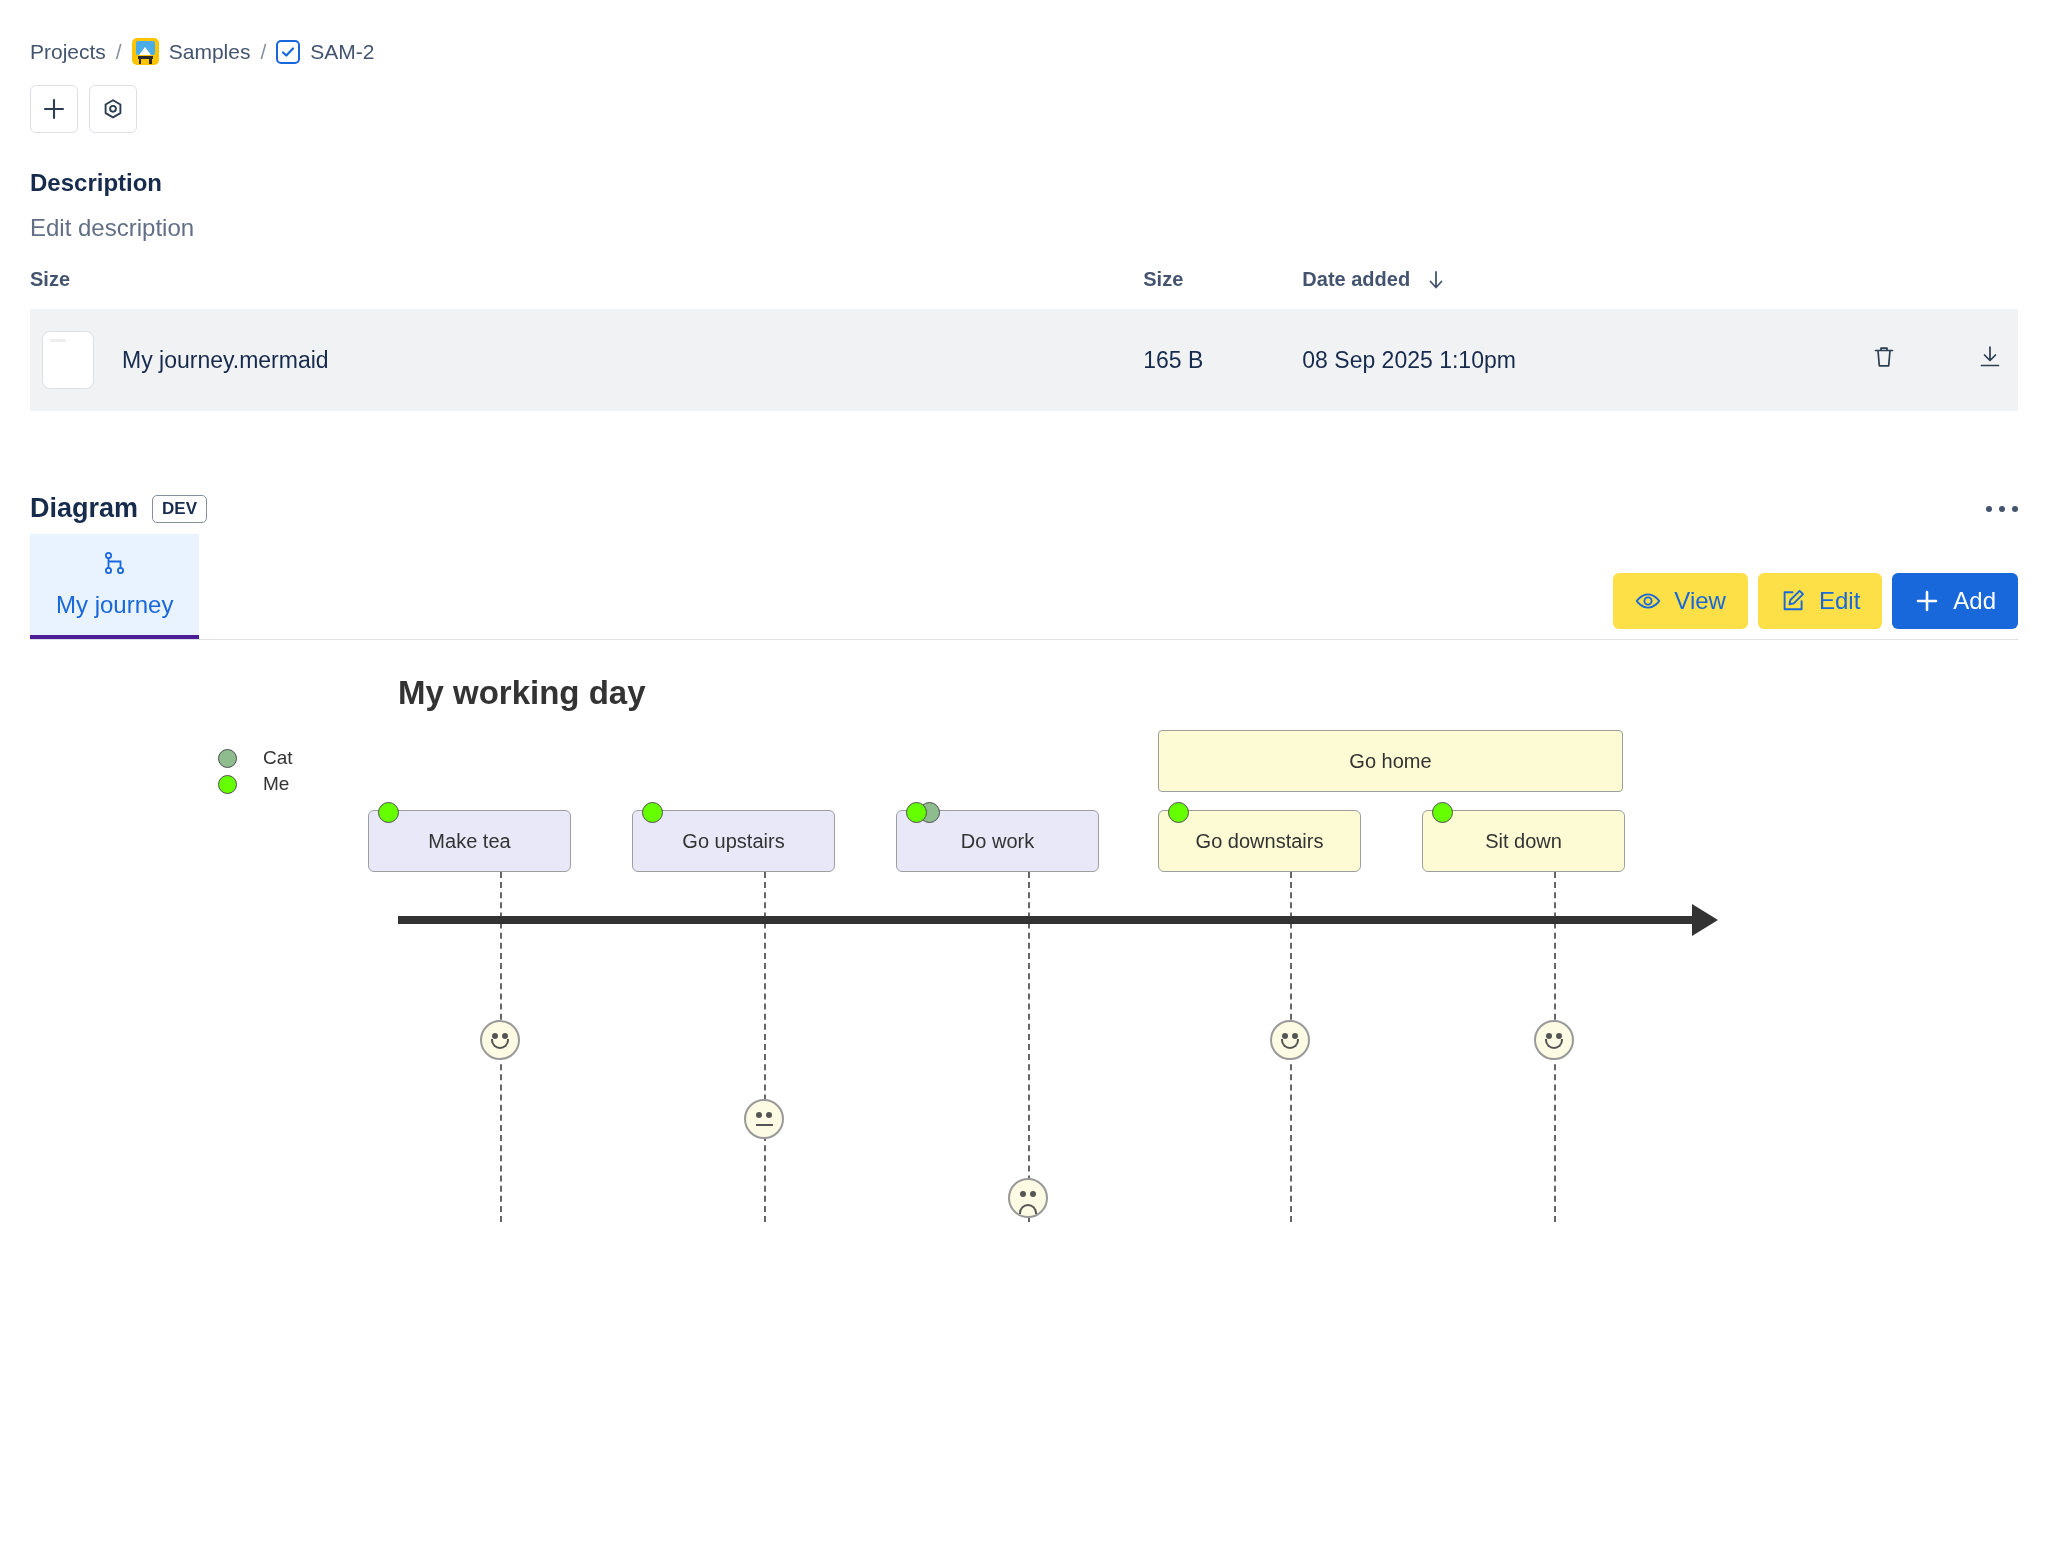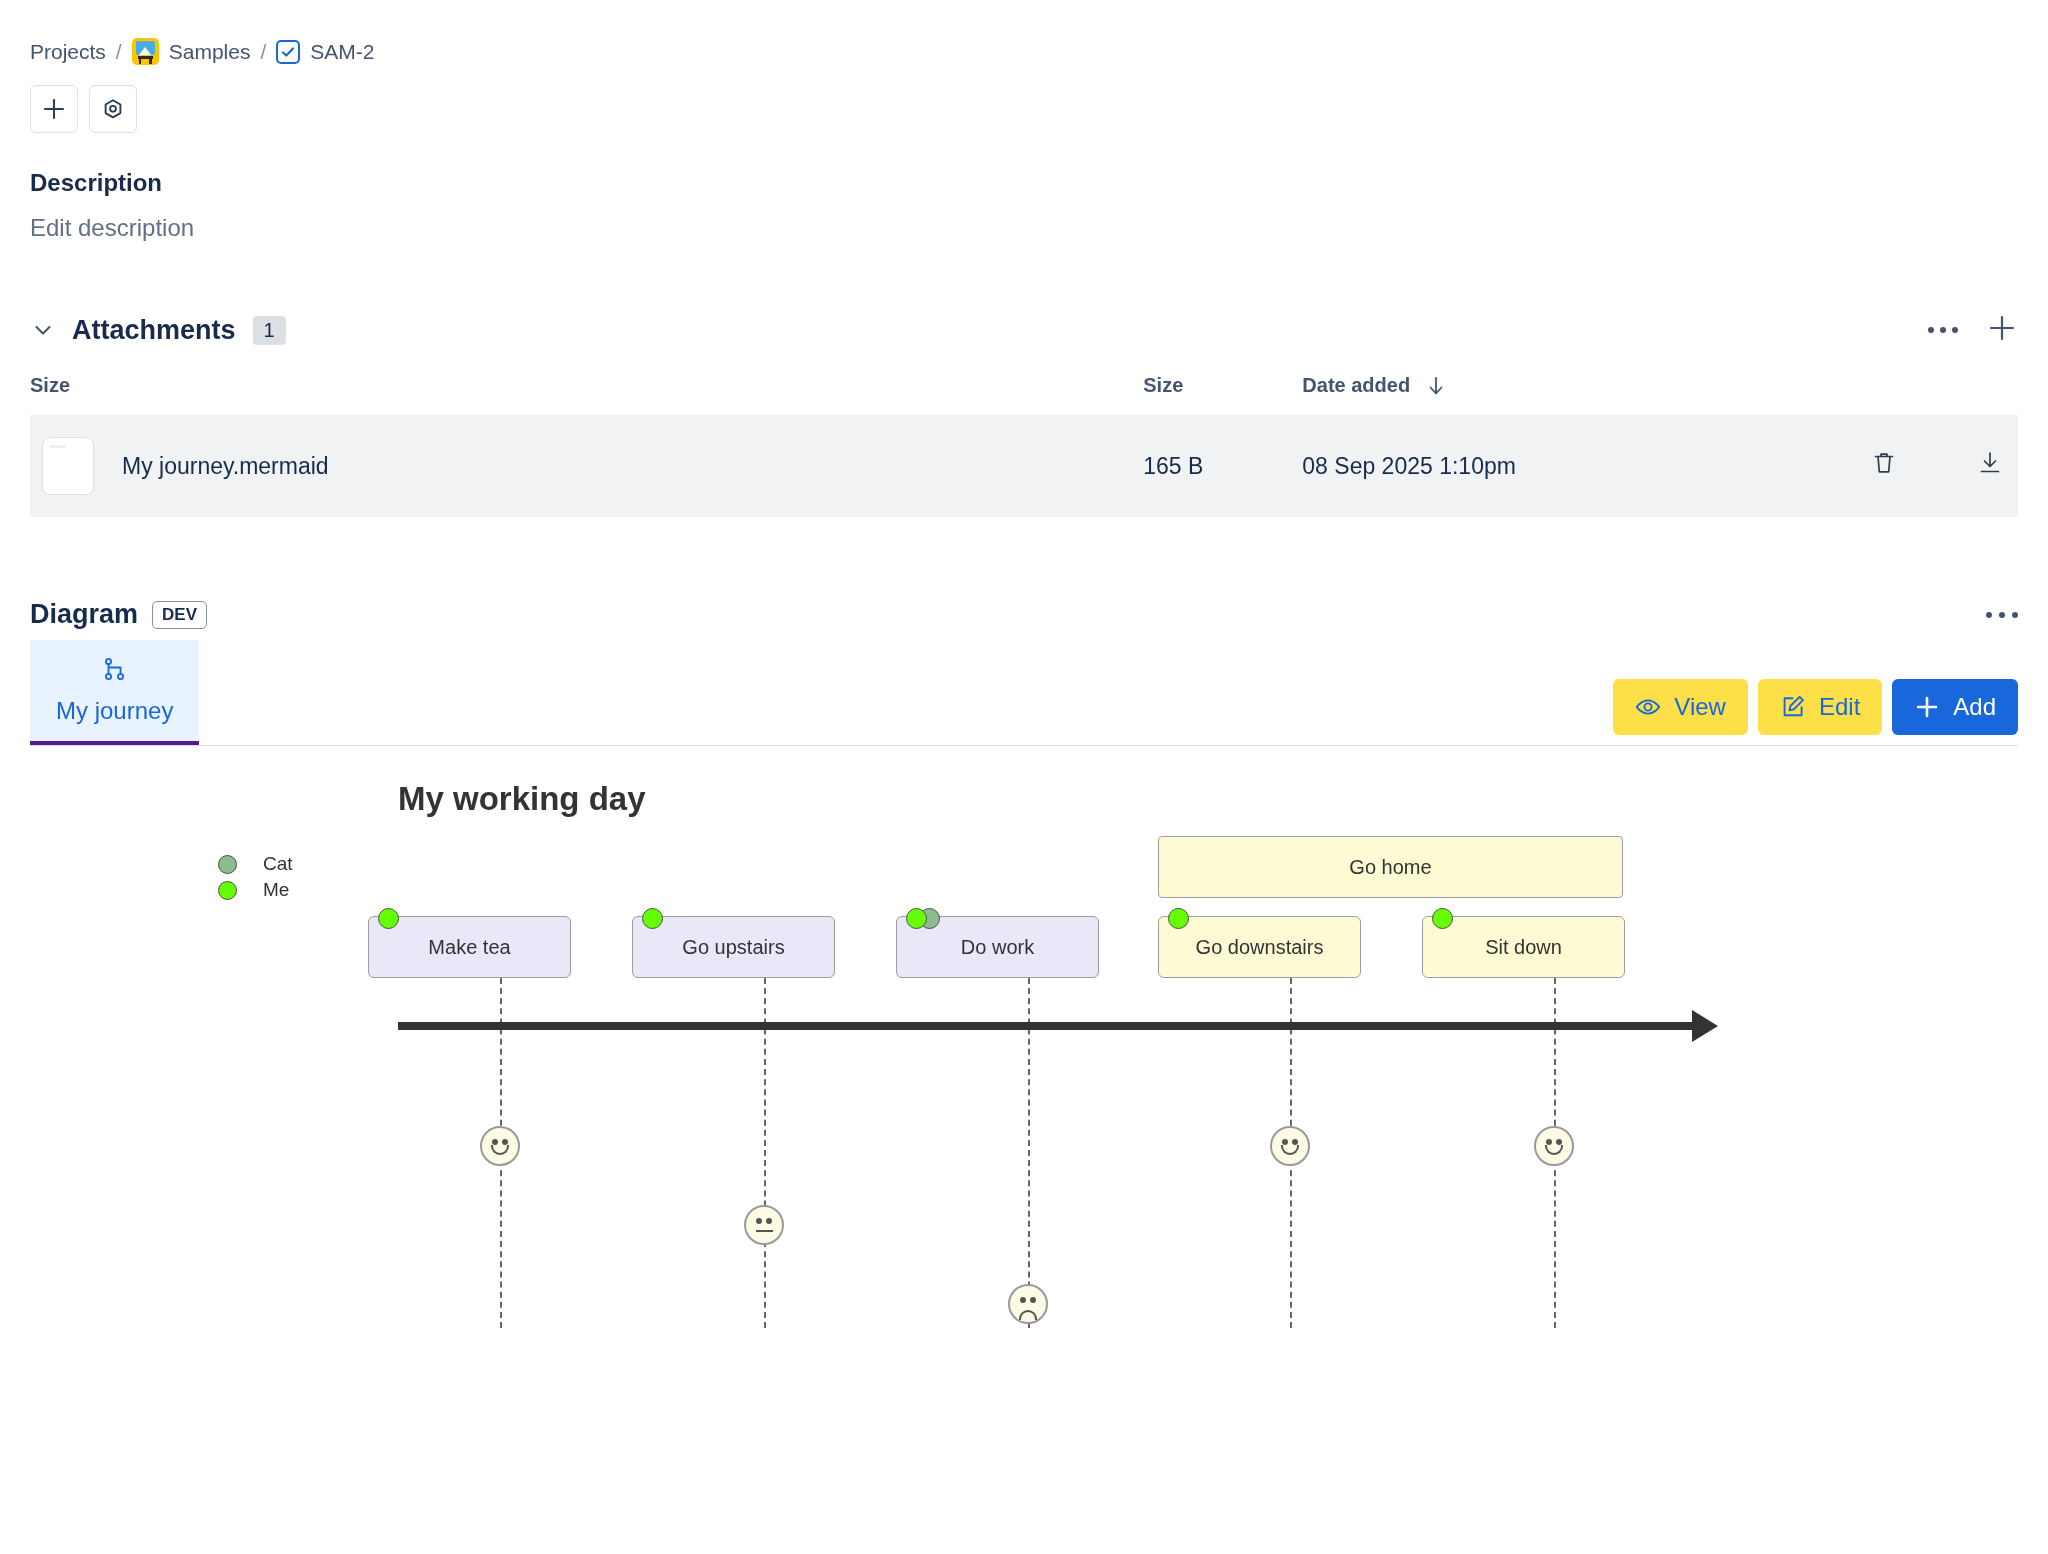--- a/index.html
+++ b/index.html
@@ -228,41 +228,20 @@
       <svg width="26" height="26" viewBox="0 0 26 26">
         <path d="M13 4.2 L20.4 8.5 L20.4 17.1 L13 21.4 L5.6 17.1 L5.6 8.5 Z" stroke="#2c3e50" stroke-width="1.9" fill="none" stroke-linejoin="round"></path>
         <circle cx="13" cy="12.8" r="2.9" stroke="#2c3e50" stroke-width="1.9" fill="none"></circle>
       </svg>
     </div>
   </div>
 
   <div class="section-label">Description</div>
   <div class="desc-placeholder">Edit description</div>
 
-  <div class="attach-head">
-    <span class="chev">
-      <svg width="22" height="22" viewBox="0 0 22 22">
-          <path d="M4.5 8 L11 14.5 L17.5 8" stroke="#44546f" stroke-width="2.1" fill="none" stroke-linecap="round" stroke-linejoin="round"></path>
-        </svg>
-    </span>
-    <span class="attach-title">Attachments</span>
-    <span class="count-badge">1</span>
-    <span class="attach-actions">
-      <span class="dots">
-          <i></i>
-          <i></i>
-          <i></i>
-        </span>
-      <span>
-        <svg width="32" height="32" viewBox="0 0 32 32">
-            <path d="M16 5v22M5 16h22" stroke="#44546f" stroke-width="2.2" stroke-linecap="round"></path>
-          </svg>
-      </span>
-    </span>
-  </div>
 
   <table class="attach">
     <thead>
       <tr>
         <th style="width:56%">Size</th>
         <th style="width:8%">Size</th>
         <th style="width:23%">
           <span>Date added</span>
           <svg style="vertical-align:-5px;margin-left:10px" width="20" height="22" viewBox="0 0 20 22">
               <path d="M10 3v15M4.5 12.5 L10 18.5 L15.5 12.5" stroke="#44546f" stroke-width="1.8" fill="none" stroke-linecap="round" stroke-linejoin="round"></path>

